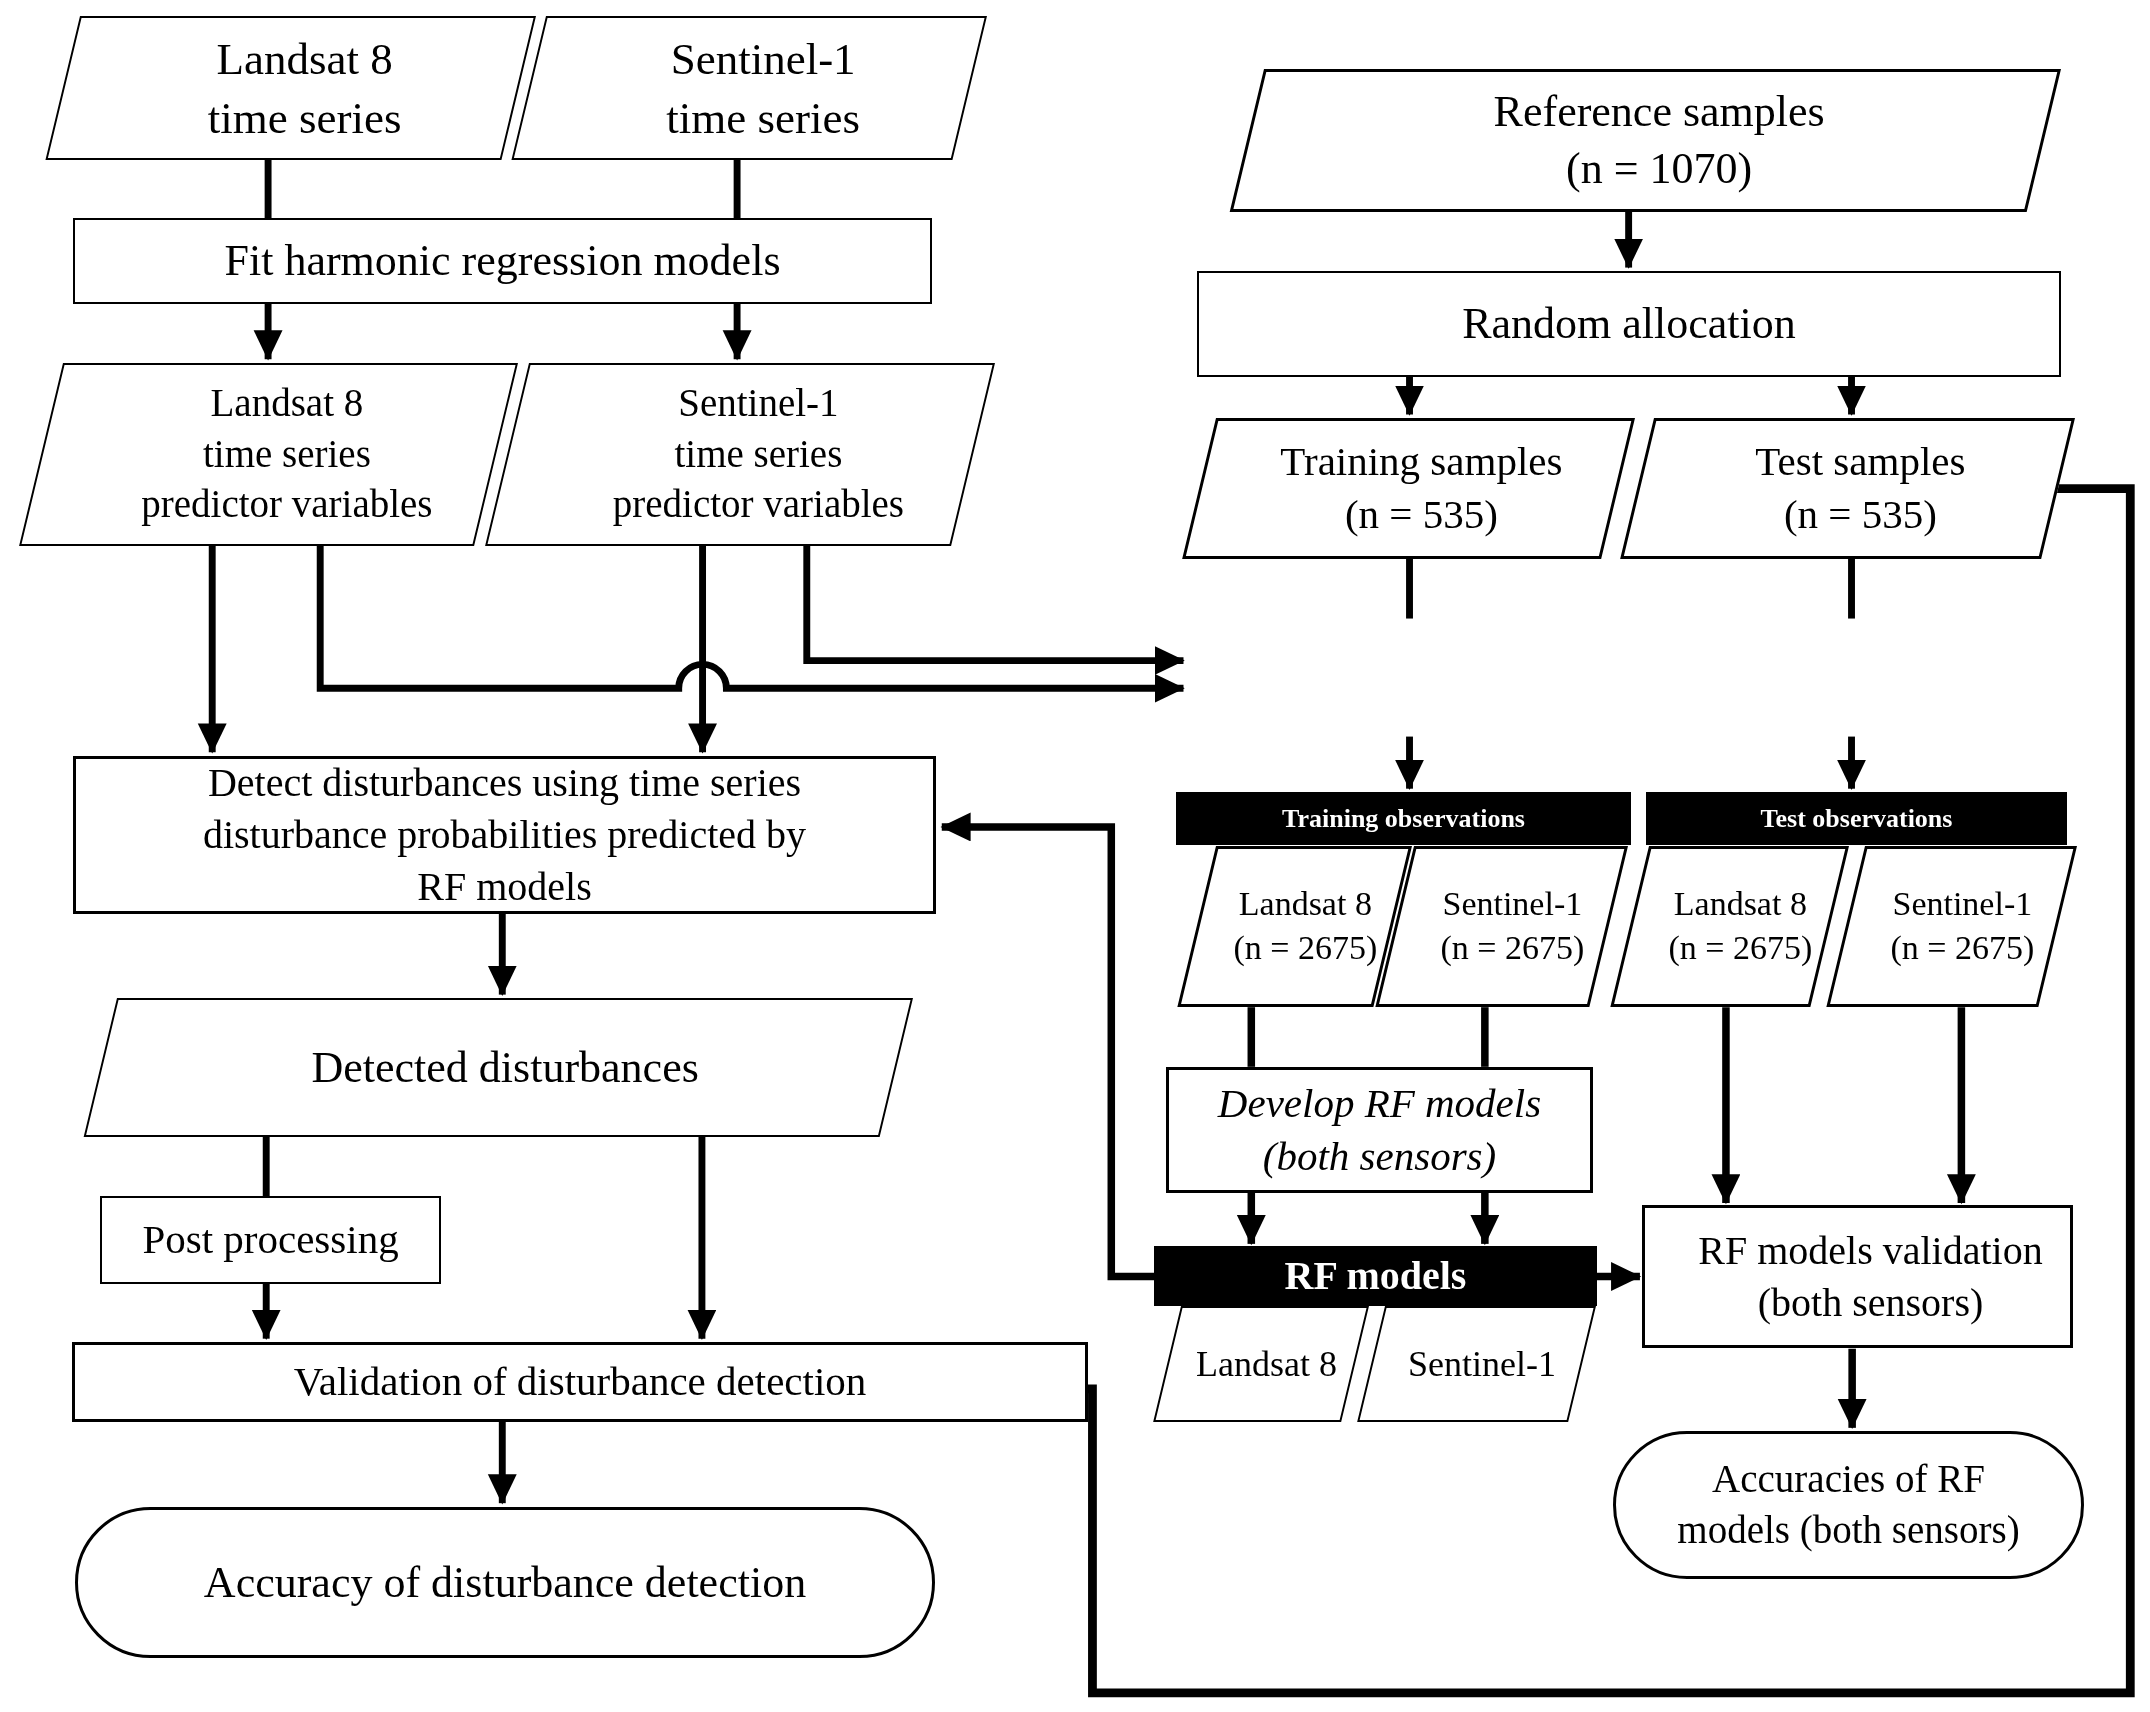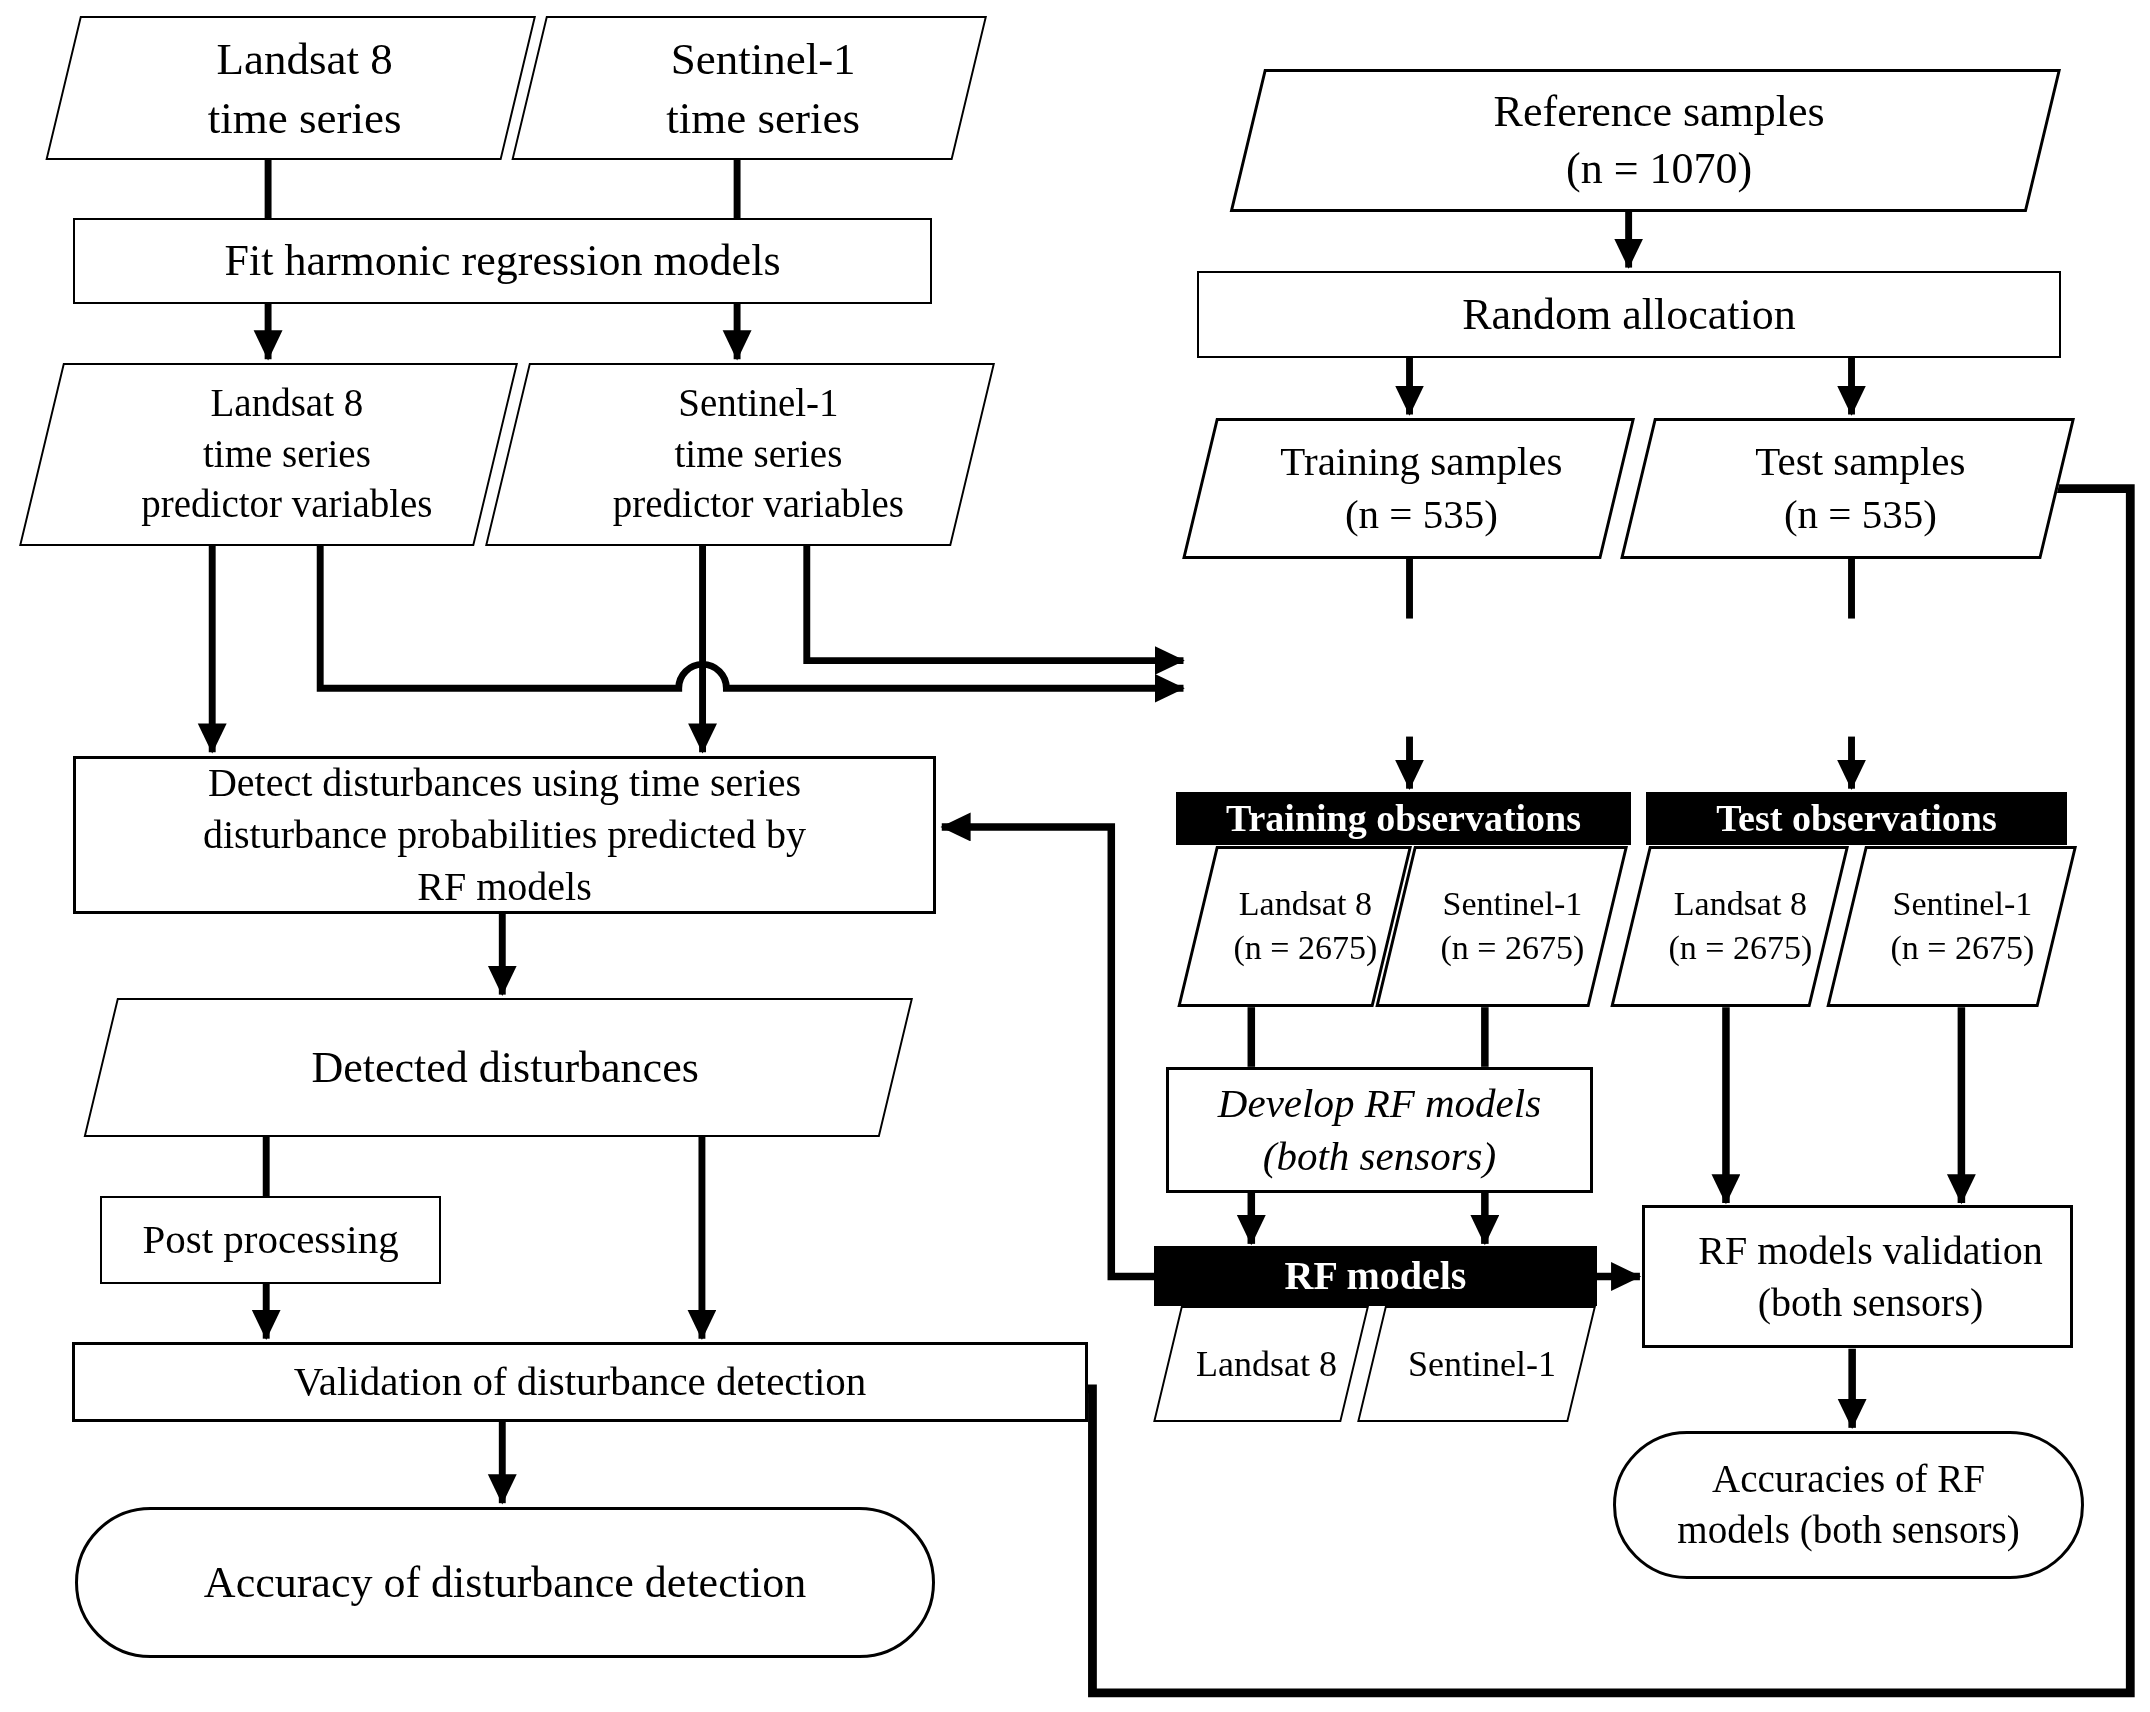--- a/index.html
+++ b/index.html
@@ -9,21 +9,21 @@
   .node{position:absolute;display:flex;align-items:center;justify-content:center;text-align:center;background:#fff;box-sizing:border-box;}
   .inner{white-space:pre-line;display:block;width:100%;line-height:1.3;}
   .rect{border:3.8px solid #000;}
   .rect.thin{border-width:2.5px;}
   .para{border:3.1px solid #000;transform:skewX(-13.5deg);transform-origin:0 0;}
   .para.thin{border-width:2.5px;}
   .para > .inner{transform:skewX(13.5deg);transform-origin:0 0;}
   .hdr{background:#000;color:#fff;font-weight:bold;}
   .stadium{border:3.1px solid #000;border-radius:6277px;}
   .f72{font-size:45px;} .f70{font-size:44px;} .f68{font-size:43px;} .f66{font-size:41px;}
-  .f64{font-size:40px;} .f62{font-size:39px;} .f60{font-size:38px;} .f58{font-size:36px;} .f54{font-size:34px;}
+  .f64{font-size:40px;} .f62{font-size:39px;} .f60{font-size:26px;} .f58{font-size:36px;} .f54{font-size:34px;}
   svg path{fill:none;stroke:#000;stroke-linejoin:miter;stroke-linecap:butt;}
 </style>
 </head>
 <body>
 
 <div id="canvas">
 
   <svg id="wires" width="2151" height="1713" viewBox="0 0 3426 2728">
     <defs>
       <marker id="ah" markerUnits="userSpaceOnUse" markerWidth="52" markerHeight="48" refX="46" refY="23" orient="auto">
@@ -111,21 +111,21 @@
 
   <div class="node stadium f70" style="left:75px;top:1507px;width:860px;height:151px;">
     <span class="inner">Accuracy of disturbance detection</span>
   </div>
 
   <div class="node para f70" style="left:1264px;top:69px;width:797px;height:143px;">
     <span class="inner">Reference samples
 (n = 1070)</span>
   </div>
 
-  <div class="node rect thin f70" style="left:1197px;top:271px;width:864px;height:87px;">
+  <div class="node rect thin f70" style="left:1197px;top:271px;width:864px;height:106px;">
     <span class="inner">Random allocation</span>
   </div>
 
   <div class="node para f66" style="left:1216px;top:418px;width:419px;height:141px;">
     <span class="inner">Training samples
 (n = 535)</span>
   </div>
 
   <div class="node para f66" style="left:1654px;top:418px;width:421px;height:141px;">
     <span class="inner">Test samples

